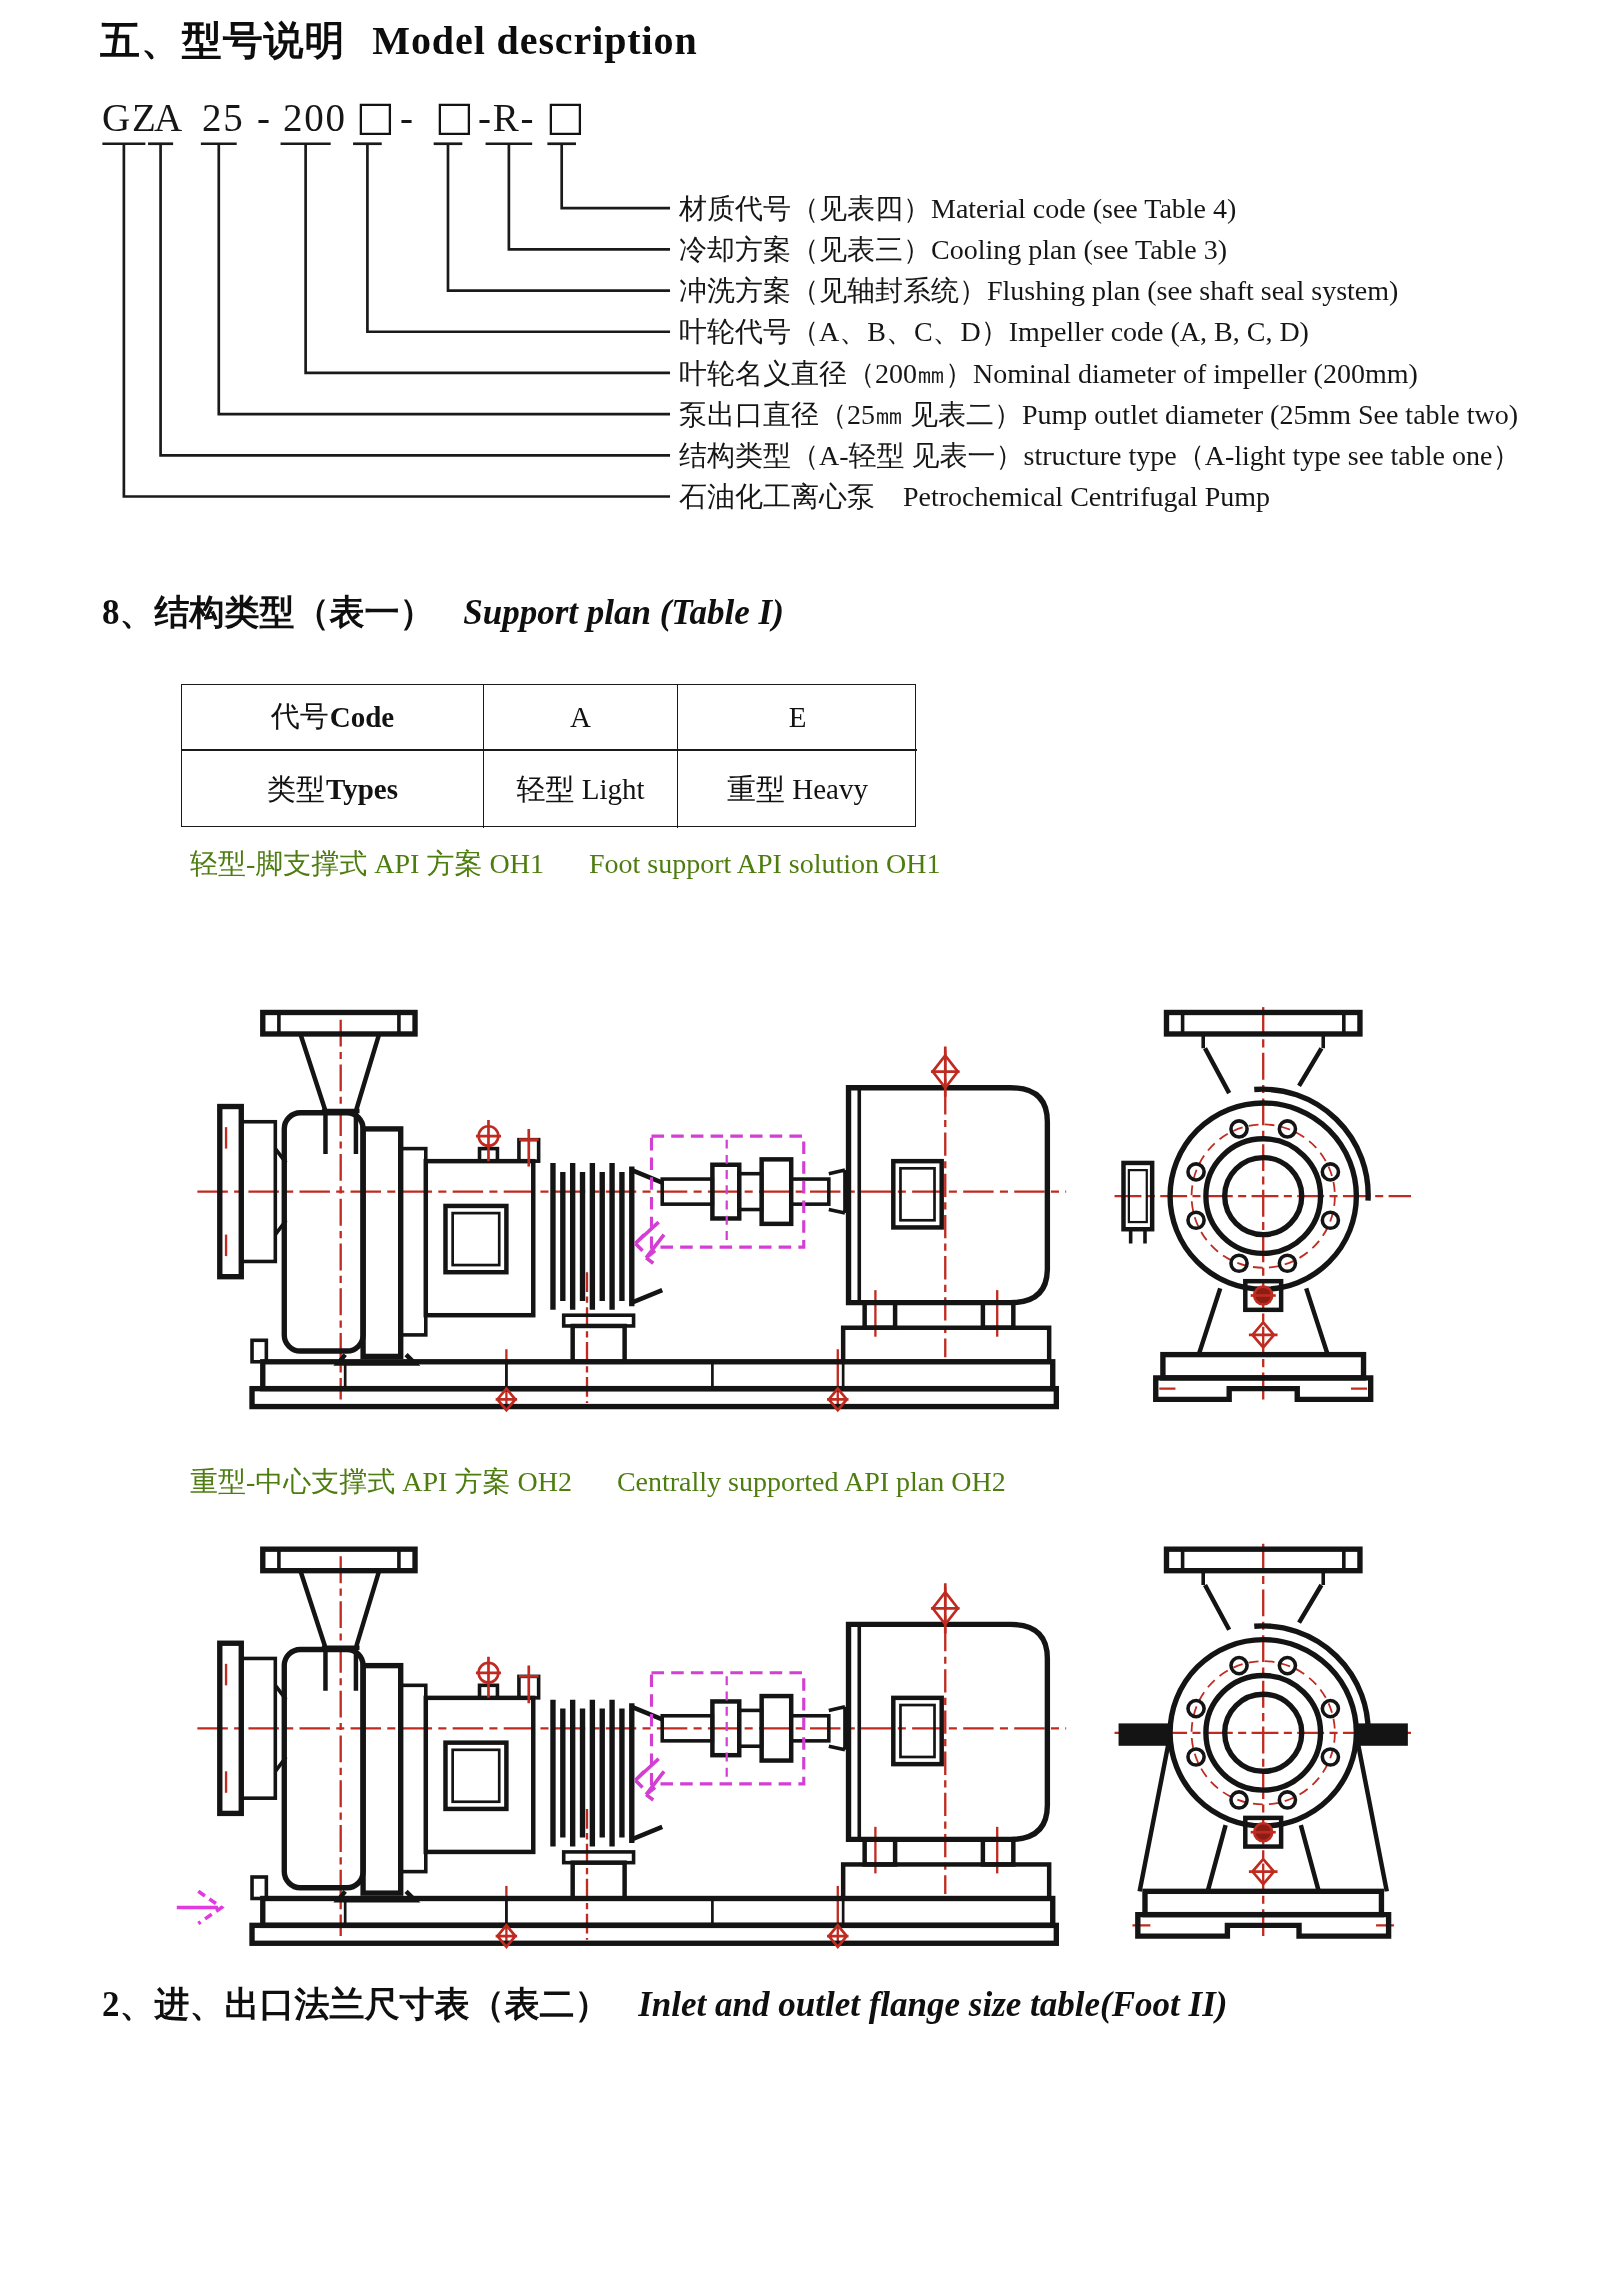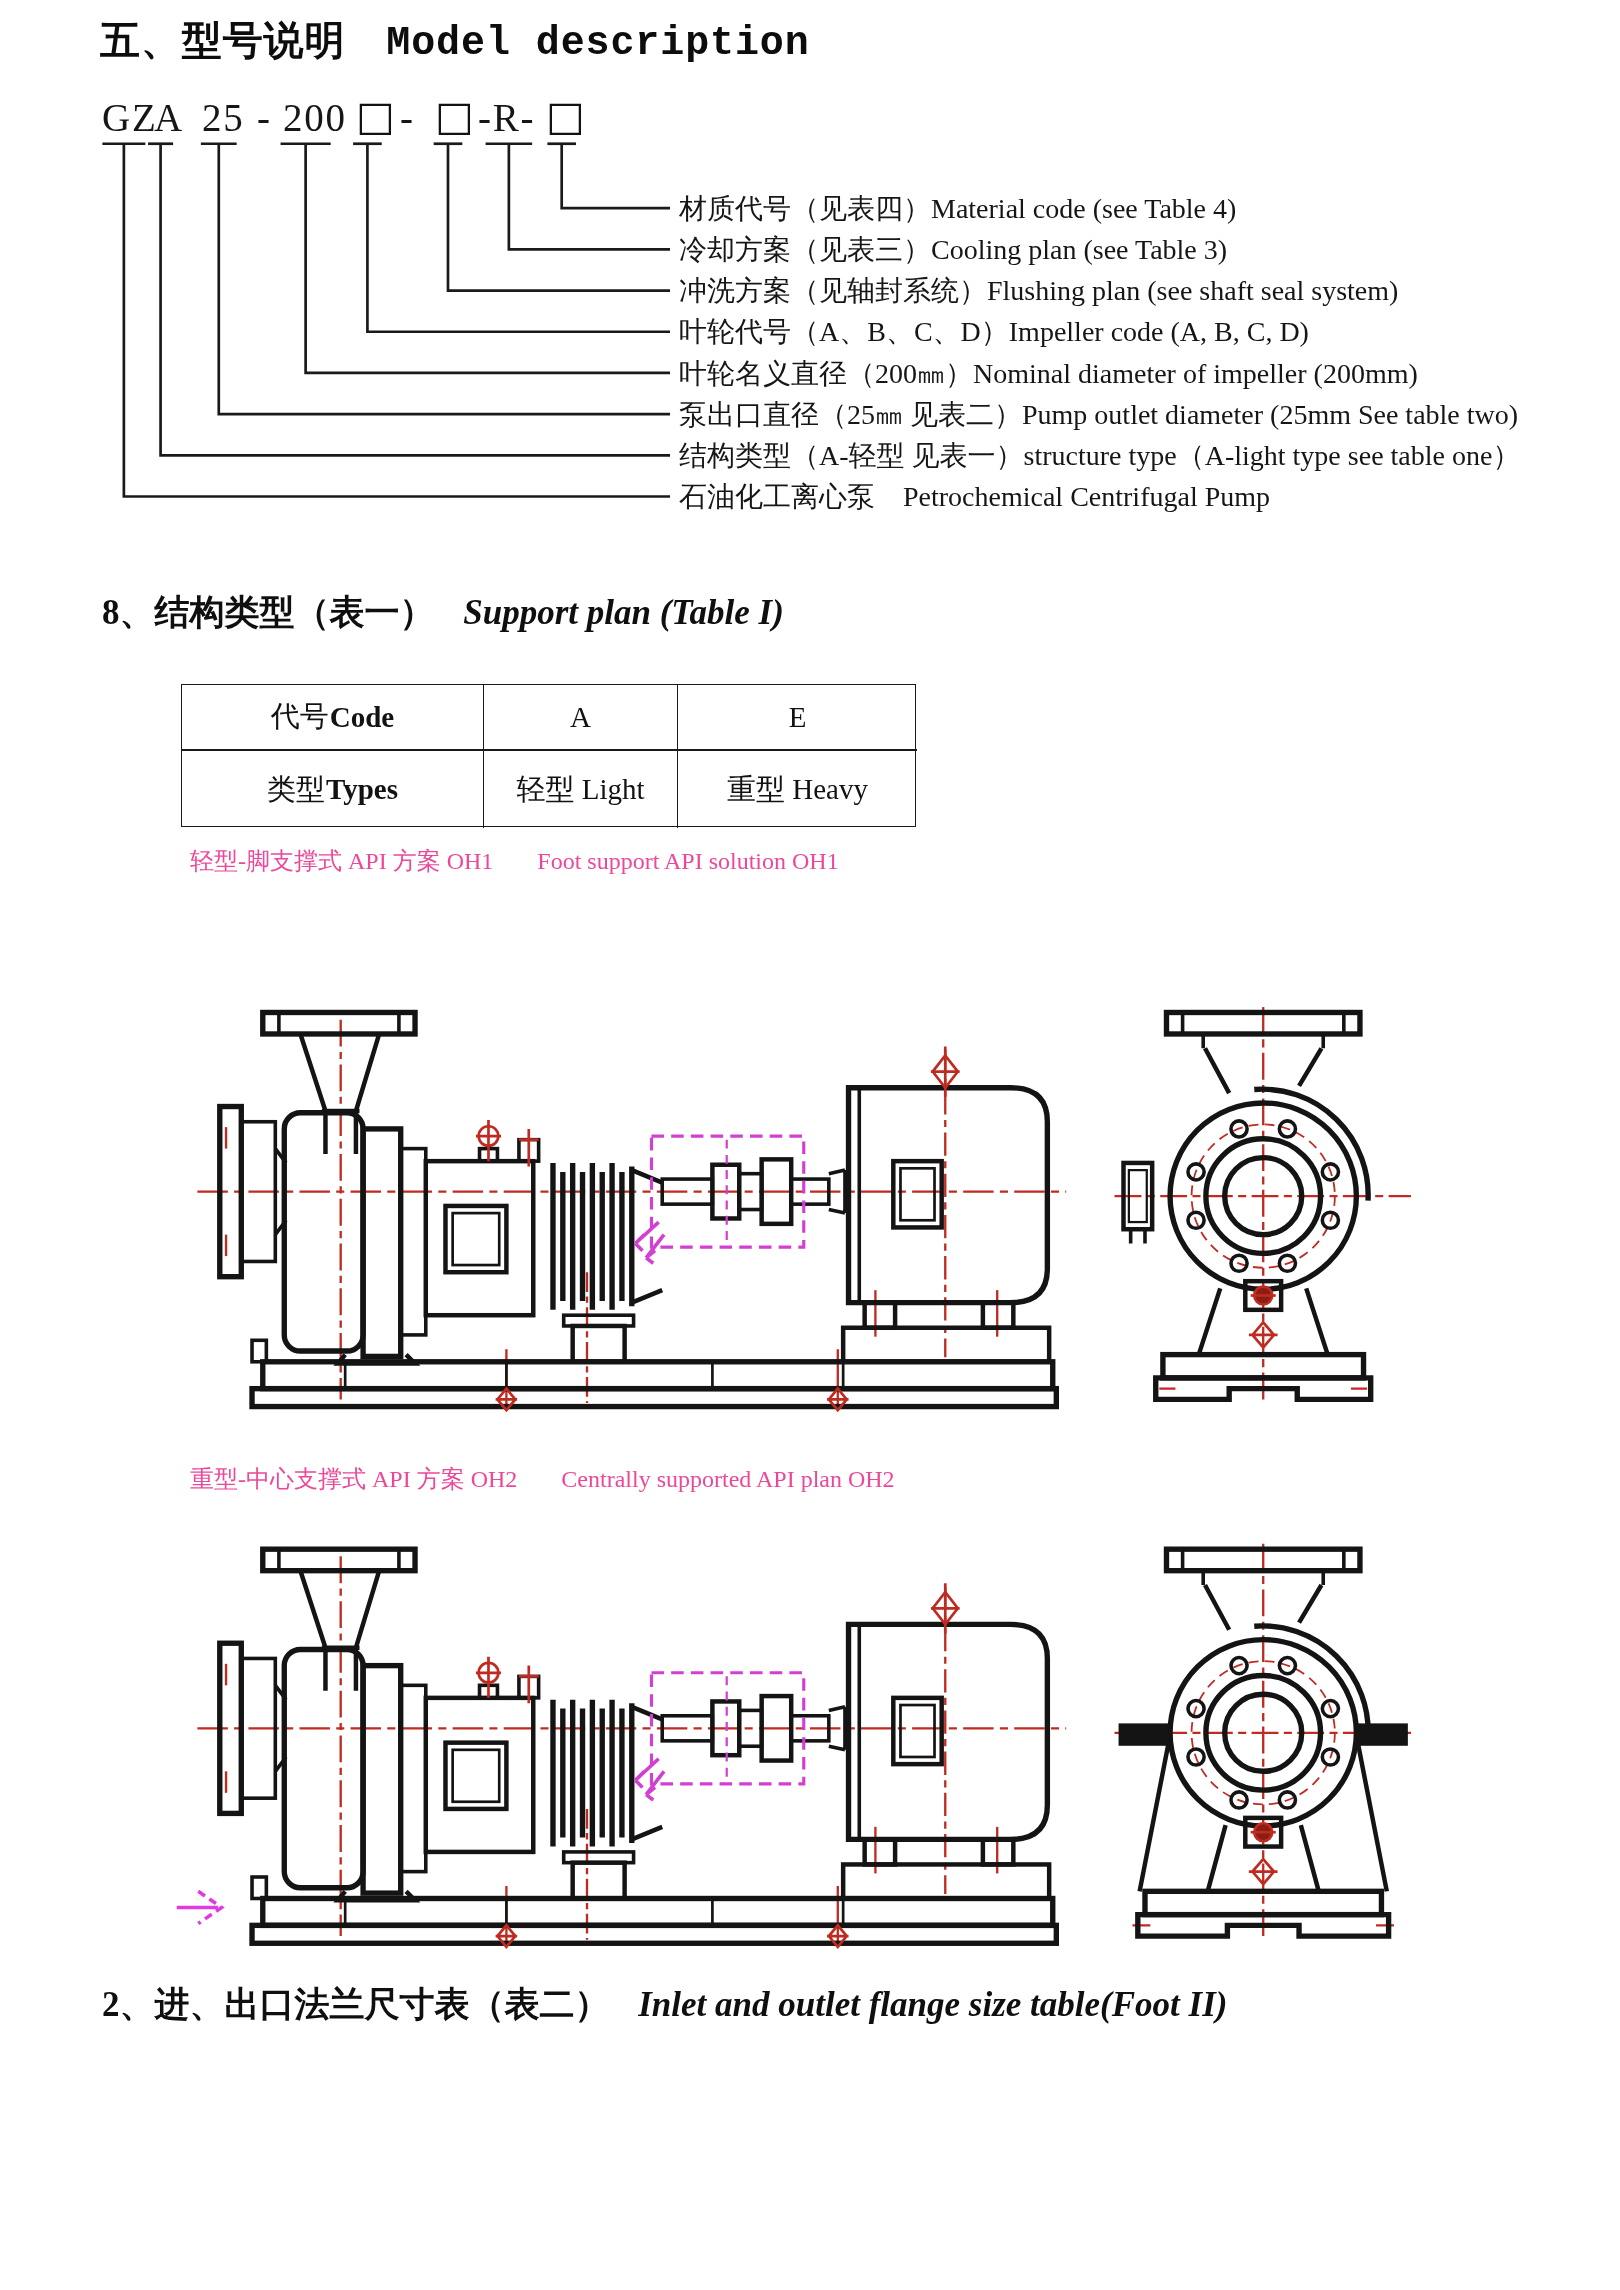--- a/index.html
+++ b/index.html
@@ -3,41 +3,41 @@
 <meta charset="utf-8">
 <style>
   html,body{margin:0;padding:0;}
   body{
     width:1620px;height:2291px;position:relative;background:#ffffff;
     font-family:"Liberation Serif","DejaVu Serif",serif;color:#121212;
     overflow:hidden;
   }
   .abs{position:absolute;white-space:nowrap;}
   .page-title{
-    left:100px;top:12.5px;font-family:Liberation Mono, monospace;
+    left:100px;top:12.5px;font-family:Liberation Serif, serif;
     font-weight:bold;font-size:40px;letter-spacing:0.9px;color:#0d0d0d;
   }
   .code-part{top:95px;font-size:39px;font-weight:500;color:#161616;letter-spacing:1.8px;}
   .code-box{top:92px;font-size:41px;font-family:"DejaVu Sans",sans-serif;font-weight:400;}
   .desc-row{left:679px;font-size:28px;color:#161616;text-align:right;}
   .sec-head{font-size:35px;font-weight:bold;color:#0f0f0f;}
   .sec-head .en{margin-left:20px;font-style:italic;}
   .t1{
     left:181px;top:684px;width:735px;height:143px;
     display:grid;grid-template-columns:302px 194px 239px;grid-template-rows:66px 77px;
     border:1.8px solid #1a1a1a;box-sizing:border-box;font-size:29px;
   }
   .t1 .cell{
     border-right:1.8px solid #1a1a1a;border-bottom:2.7px solid #1a1a1a;
     display:flex;align-items:center;justify-content:center;gap:1px;
   }
   .t1 .cell:nth-child(3n){border-right:none;}
   .t1 .cell.r2{border-bottom:none;}
   .t1 .b{font-weight:bold;}
-  .caption{font-size:24px;color:#ec4899;}
+  .caption{font-size:28px;color:#4d7c0f;}
   .caption .en{margin-left:38px;}
   svg{display:block;}
 </style>
 </head>
 <body>
 
 <div class="abs page-title">
   <span>五、型号说明</span>
   <span style="margin-left:16px">Model description</span>
 </div>

